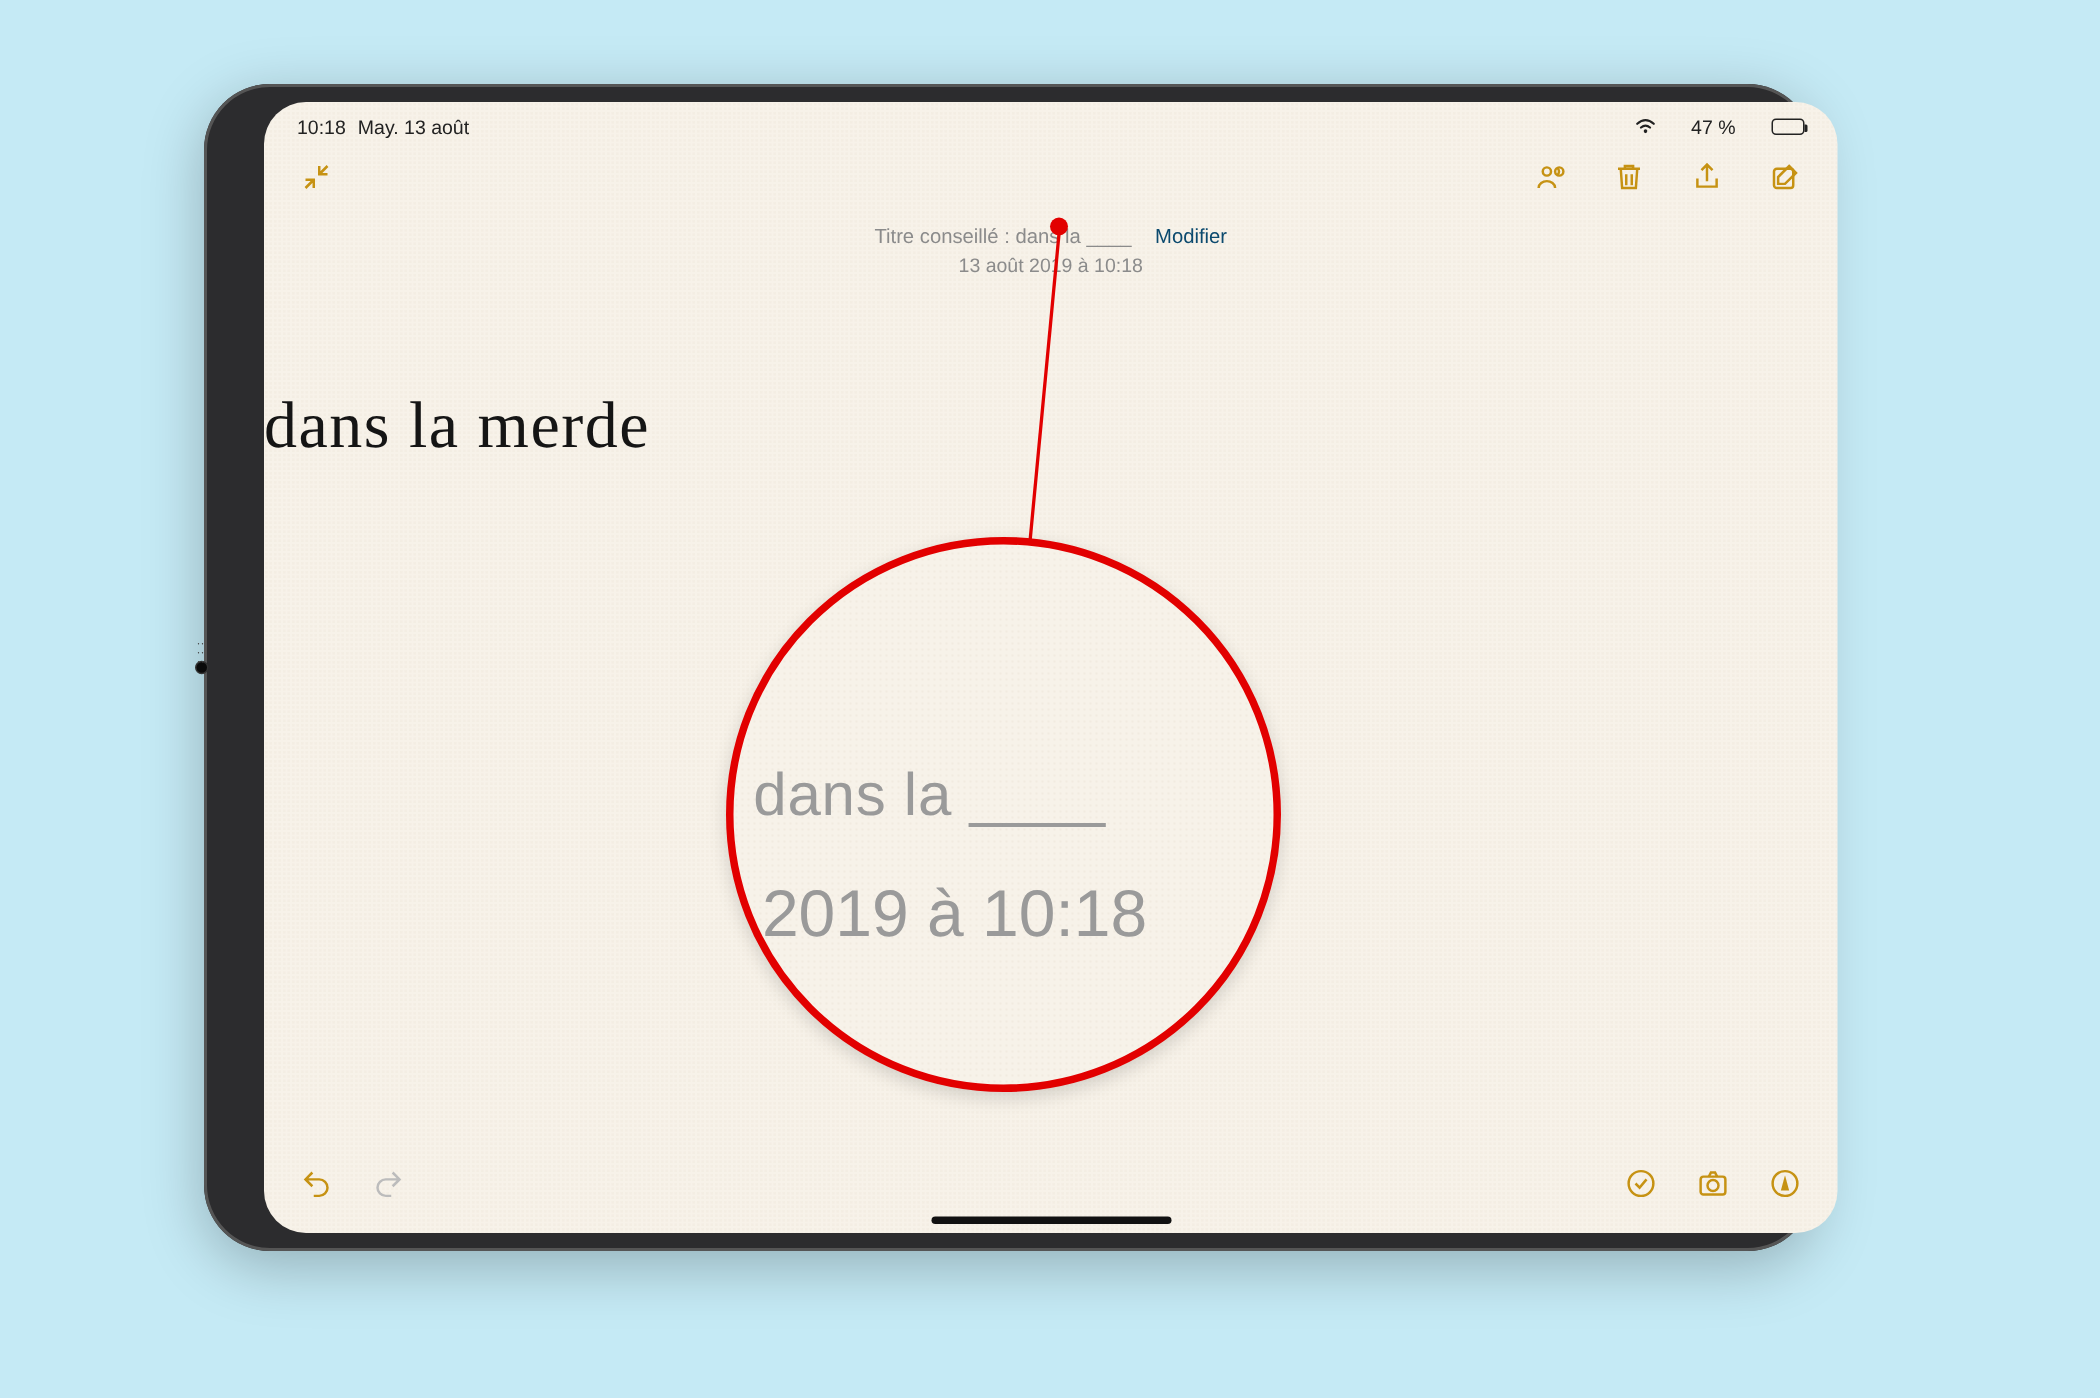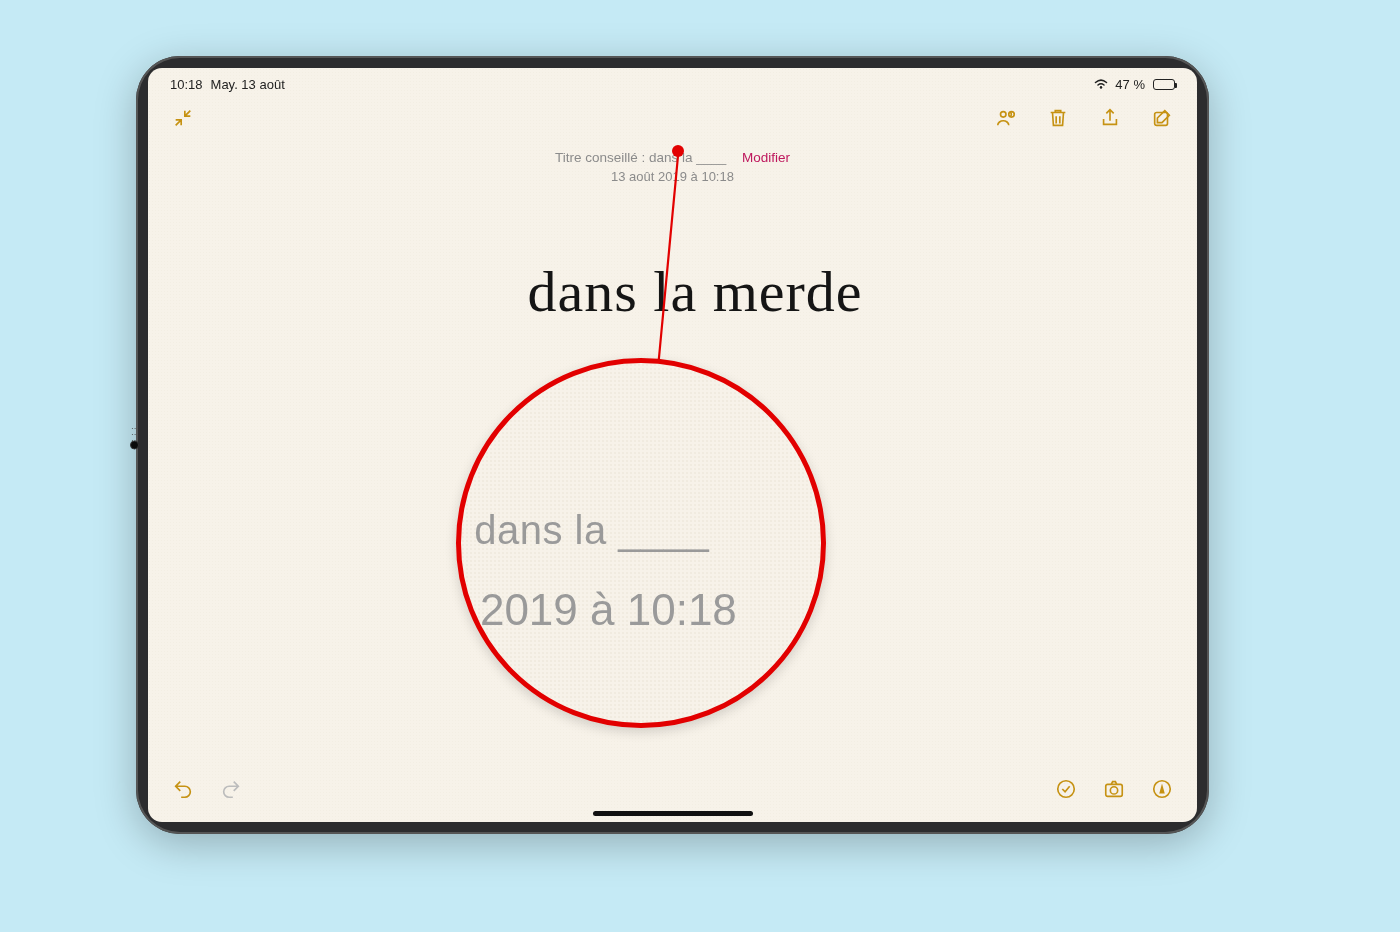--- a/index.html
+++ b/index.html
@@ -18,23 +18,24 @@
     height: 778px;
     background: #2c2c2e;
     border-radius: 44px;
     box-shadow: 0 10px 40px rgba(0,0,0,0.25), inset 0 0 0 2px #555;
     padding: 12px;
   }
   .screen {
     background: #f7f2e9;
     width: 100%;
     height: 100%;
-    border-radius: 14px;
+    border-radius: 28px;
     position: relative;
     overflow: hidden;
+    margin-left: 28px;
   }
   .paper-texture {
     position: absolute;
     inset: 0;
     background-image: radial-gradient(rgba(210,195,170,0.10) 1px, transparent 1px);
     background-size: 3px 3px;
     opacity: 0.9;
   }
   
   .status-bar {
@@ -42,21 +43,21 @@
     height: 28px;
     display: flex;
     align-items: center;
     justify-content: space-between;
     padding: 4px 22px 0 22px;
     font-size: 13px;
     color: #222;
     font-weight: 500;
   }
   .status-left { display: flex; gap: 8px; align-items: center;}
-  .status-right { display: flex; align-items: center; gap: 6px;}
+  .status-right { display: flex; align-items: center; gap: 22px;}
   .wifi-icon, .battery-icon { display: inline-block; }
   .battery {
     width: 22px; height: 11px;
     border: 1px solid #222;
     border-radius: 3px;
     position: relative;
     margin-left: 2px;
   }
   .battery::after {
     content:"";
@@ -97,35 +98,34 @@
   .icon-btn svg { width: 22px; height: 22px; stroke: #c69213; fill: none; stroke-width: 1.8; }
   
   .note-header {
     text-align: center;
     padding-top: 10px;
     position: relative;
     z-index: 2;
     color: #8b8b8b;
     font-size: 13.5px;
   }
-  .note-header .modifier { color: #be185d; margin-left: 12px;}
+  .note-header .modifier { color: #0c4a6e; margin-left: 12px;}
   .note-header .date { margin-top: 4px; font-size: 13px;}
   
   .handwriting {
     position: absolute;
     top: 190px;
     left: 0; right: 0;
-    text-align: center;
+    text-align: left;
     font-family: cursive;
-    font-size: 58px;
+    font-size: 44px;
     font-weight: 400;
     color: #151515;
     letter-spacing: 1px;
     z-index: 1;
-    padding-left: 45px;
   }
   
   .bottombar {
     position: absolute;
     bottom: 0;
     left: 0; right: 0;
     height: 58px;
     display:flex;
     align-items:center;
     justify-content: space-between;

